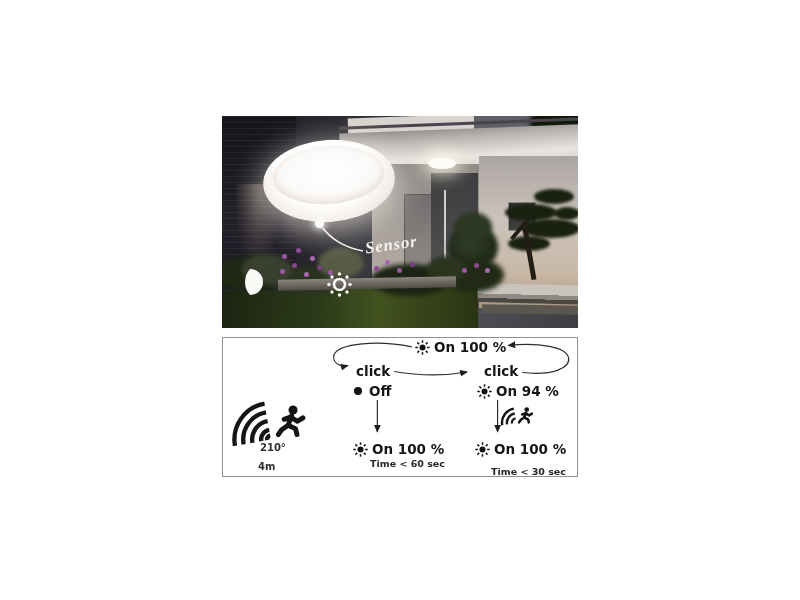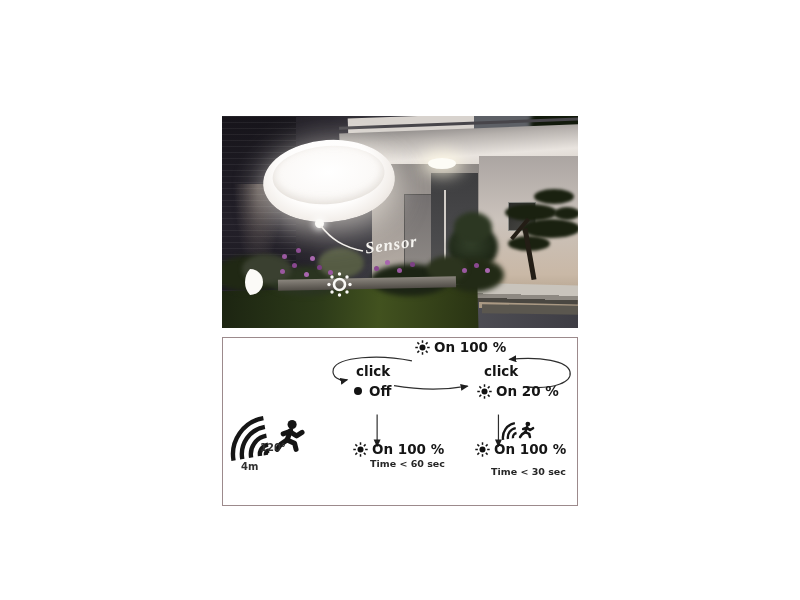--- a/index.html
+++ b/index.html
@@ -88,40 +88,40 @@
         box-shadow:0 0 7px 2px rgba(255,255,255,0.8);}
   .leader{left:0;top:0;width:356px;height:212px;}
   .sensor-label{left:143px;top:119px;transform:rotate(-8deg);color:#f6f4f0;
         font:italic 600 16.5px "Liberation Serif",serif;letter-spacing:1px;}
   .moon{left:16px;top:150px;}
   .sun-outline{left:104px;top:155px;}
   .lux{left:10px;top:185px;color:#f3f1ee;font:600 14.3px "DejaVu Sans",sans-serif;
         text-shadow:0 1px 3px rgba(0,0,0,0.6);letter-spacing:0.2px;}
 
   
-  .diagram{position:absolute;left:222px;top:337px;width:356px;height:169px;box-sizing:border-box;
+  .diagram{position:absolute;left:222px;top:337px;width:356px;height:140px;box-sizing:border-box;
         border:1.5px solid #9c8a8c;background:#ffffff;}
   .darrows{position:absolute;left:0;top:0;width:100%;height:100%;}
   .dstate{position:absolute;display:flex;align-items:center;gap:4px;white-space:nowrap;
         font:700 13.5px "DejaVu Sans",sans-serif;color:#151515;}
   .dtime{position:absolute;font:600 9.5px "DejaVu Sans",sans-serif;color:#262626;white-space:nowrap;}
   .dspec{position:absolute;font:600 10px "DejaVu Sans",sans-serif;color:#303030;white-space:nowrap;}
   .sunic{width:15px;height:15px;color:#131313;flex:0 0 auto;}
   .offdot{width:8px;height:8px;border-radius:50%;background:#131313;margin:0 3px 0 2px;flex:0 0 auto;}
   .st-top{left:192px;top:1px;}
   .st-click-l{left:133px;top:25px;}
   .st-click-r{left:261px;top:25px;}
   .st-off{left:129px;top:45px;}
   .st-dim{left:254px;top:45px;}
   .st-bl{left:130px;top:103px;}
   .st-br{left:252px;top:103px;}
   .tm-bl{left:147px;top:120px;}
   .tm-br{left:268px;top:128px;}
   .sp-angle{left:37px;top:104px;}
-  .sp-range{left:18px;top:123px;text-align:right;}
+  .sp-range{left:35px;top:123px;text-align:right;}
   .hidden-defs{position:absolute;width:0;height:0;overflow:hidden;}
 </style>
 </head>
 <body>
 
 <svg class="hidden-defs" aria-hidden="true">
   <defs>
     <symbol id="icon-sun" viewBox="0 0 20 20">
       <circle cx="10" cy="10" r="4" fill="currentColor"></circle>
       <g stroke="currentColor" stroke-width="2">
@@ -279,36 +279,36 @@
 
     <div class="dstate st-off">
       <span class="offdot"></span>
       <span>Off</span>
     </div>
 
     <div class="dstate st-dim">
       <svg class="sunic" viewBox="0 0 20 20">
           <use href="#icon-sun"></use>
         </svg>
-      <span>On 20 %</span>
+      <span>On 94 %</span>
     </div>
 
     <div class="dstate st-bl">
       <svg class="sunic" viewBox="0 0 20 20">
           <use href="#icon-sun"></use>
         </svg>
       <span>On 100 %</span>
     </div>
     <div class="dtime tm-bl">Time &lt; 60 sec</div>
 
     <div class="dstate st-br">
       <svg class="sunic" viewBox="0 0 20 20">
           <use href="#icon-sun"></use>
         </svg>
       <span>On 100 %</span>
     </div>
     <div class="dtime tm-br">Time &lt; 30 sec</div>
 
-    <div class="dspec sp-angle">120°</div>
+    <div class="dspec sp-angle">210°</div>
     <div class="dspec sp-range">4m</div>
   </div>
 
 </div>
 
 </body></html>

